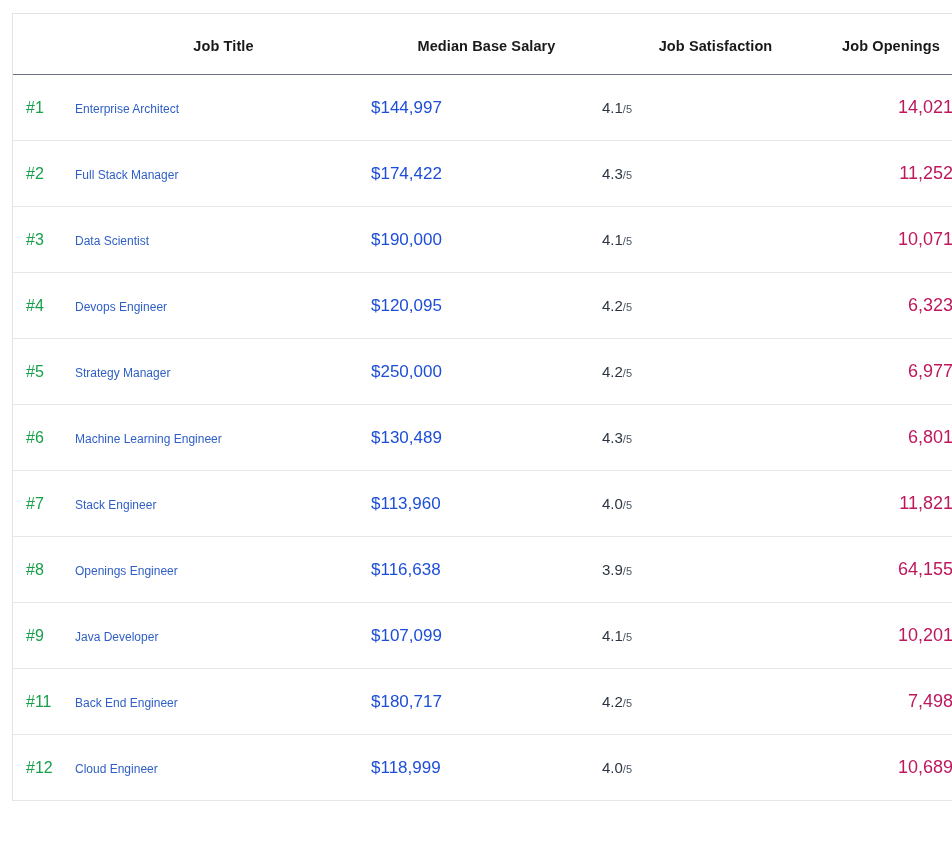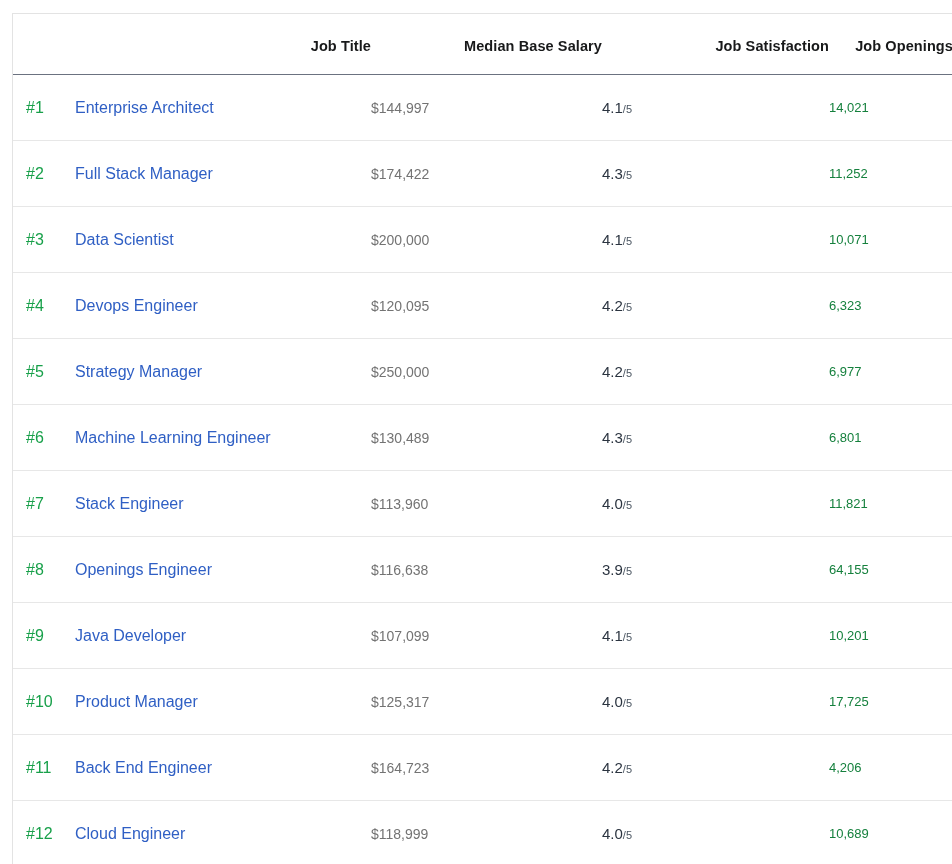--- a/index.html
+++ b/index.html
@@ -42,21 +42,21 @@
 
   
   col.c-rank  { width: 62px; }
   col.c-title { width: 296px; }
   col.c-sal   { width: 231px; }
   col.c-sat   { width: 227px; }
   col.c-open  { width: 124px; }
 
   
   thead th {
-    text-align: right;
+    text-align: center;
     font-size: 14.5px;
     font-weight: bold;
     color: #18191a;
     padding: 24px 0 20px 0;
     border-bottom: 1px solid #6b7280;
     vertical-align: bottom;
     letter-spacing: 0.1px;
   }
   thead th.col-rank { padding-left: 13px; }
   thead th.col-title { padding-left: 1px; }
@@ -74,46 +74,47 @@
   .rank-cell {
     padding-left: 13px;
     color: #18a04a;
     font-size: 16px;
     white-space: nowrap;
   }
 
   .title-cell a {
     color: #2f5fc4;
     text-decoration: none;
-    font-size: 16px;
+    font-size: 12px;
     white-space: nowrap;
   }
 
   .salary-cell {
-    font-size: 14px;
-    color: #737373;
+    font-size: 17px;
+    color: #1d4ed8;
     white-space: nowrap;
     margin-left: 48px;
   }
 
   .sat-cell {
     font-size: 15px;
     color: #2b3440;
     white-space: nowrap;
   }
   .sat-cell .denom {
     font-size: 11px;
     color: #4a5561;
     vertical-align: baseline;
   }
 
   .open-cell {
-    font-size: 13px;
-    color: #15803d;
-    white-space: nowrap;
+    font-size: 18px;
+    color: #be185d;
+    white-space: nowrap;
+    text-align: right;
   }
 </style>
 </head>
 <body>
 
 <div class="page">
   <div class="table-card">
     <table class="rank-table">
       <colgroup>
         <col class="c-rank">
@@ -142,21 +143,21 @@
           <tr>
             <td class="rank-cell">#2</td>
             <td class="title-cell"><a href="#">Full Stack Manager</a></td>
             <td class="salary-cell">$174,422</td>
             <td class="sat-cell"><span>4.3</span><span class="denom">/5</span></td>
             <td class="open-cell">11,252</td>
           </tr>
           <tr>
             <td class="rank-cell">#3</td>
             <td class="title-cell"><a href="#">Data Scientist</a></td>
-            <td class="salary-cell">$200,000</td>
+            <td class="salary-cell">$190,000</td>
             <td class="sat-cell"><span>4.1</span><span class="denom">/5</span></td>
             <td class="open-cell">10,071</td>
           </tr>
           <tr>
             <td class="rank-cell">#4</td>
             <td class="title-cell"><a href="#">Devops Engineer</a></td>
             <td class="salary-cell">$120,095</td>
             <td class="sat-cell"><span>4.2</span><span class="denom">/5</span></td>
             <td class="open-cell">6,323</td>
           </tr>
@@ -189,32 +190,25 @@
             <td class="open-cell">64,155</td>
           </tr>
           <tr>
             <td class="rank-cell">#9</td>
             <td class="title-cell"><a href="#">Java Developer</a></td>
             <td class="salary-cell">$107,099</td>
             <td class="sat-cell"><span>4.1</span><span class="denom">/5</span></td>
             <td class="open-cell">10,201</td>
           </tr>
           <tr>
-            <td class="rank-cell">#10</td>
-            <td class="title-cell"><a href="#">Product Manager</a></td>
-            <td class="salary-cell">$125,317</td>
-            <td class="sat-cell"><span>4.0</span><span class="denom">/5</span></td>
-            <td class="open-cell">17,725</td>
-          </tr>
-          <tr>
             <td class="rank-cell">#11</td>
             <td class="title-cell"><a href="#">Back End Engineer</a></td>
-            <td class="salary-cell">$164,723</td>
+            <td class="salary-cell">$180,717</td>
             <td class="sat-cell"><span>4.2</span><span class="denom">/5</span></td>
-            <td class="open-cell">4,206</td>
+            <td class="open-cell">7,498</td>
           </tr>
           <tr>
             <td class="rank-cell">#12</td>
             <td class="title-cell"><a href="#">Cloud Engineer</a></td>
             <td class="salary-cell">$118,999</td>
             <td class="sat-cell"><span>4.0</span><span class="denom">/5</span></td>
             <td class="open-cell">10,689</td>
           </tr>
         </tbody>
     </table>

